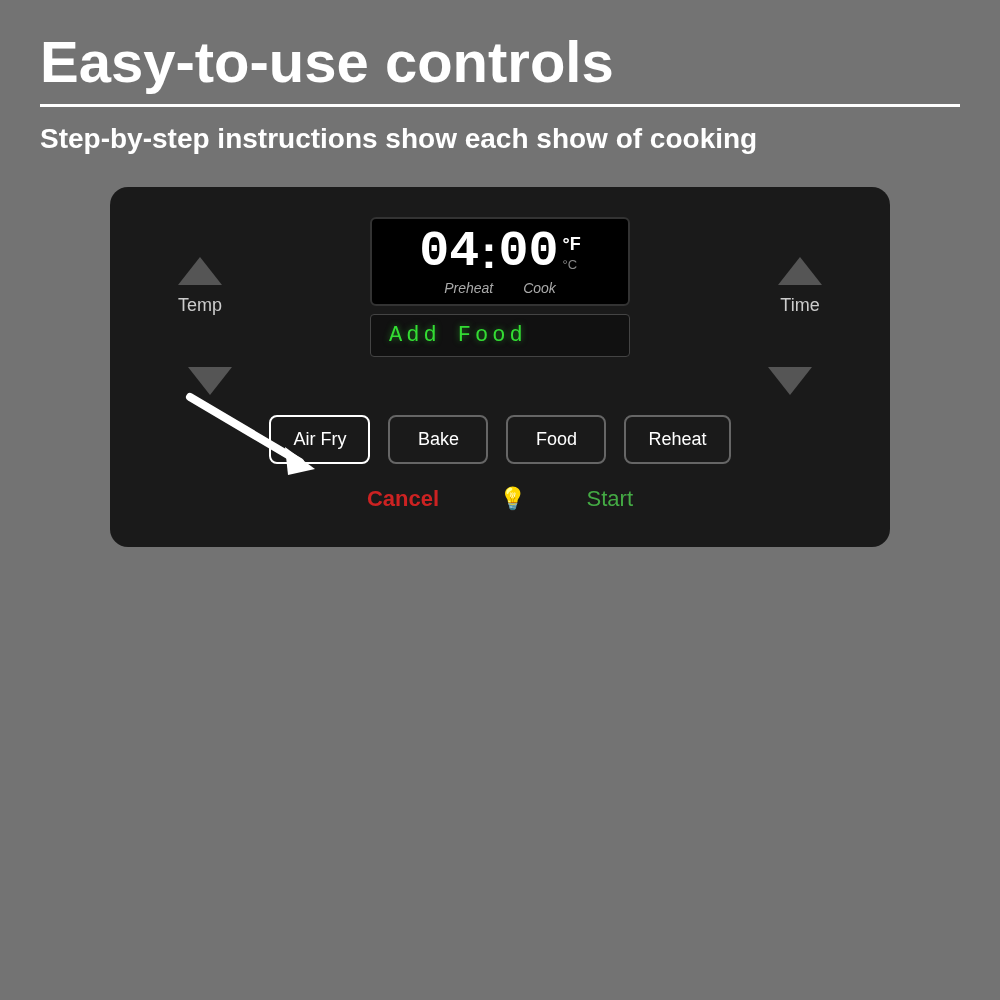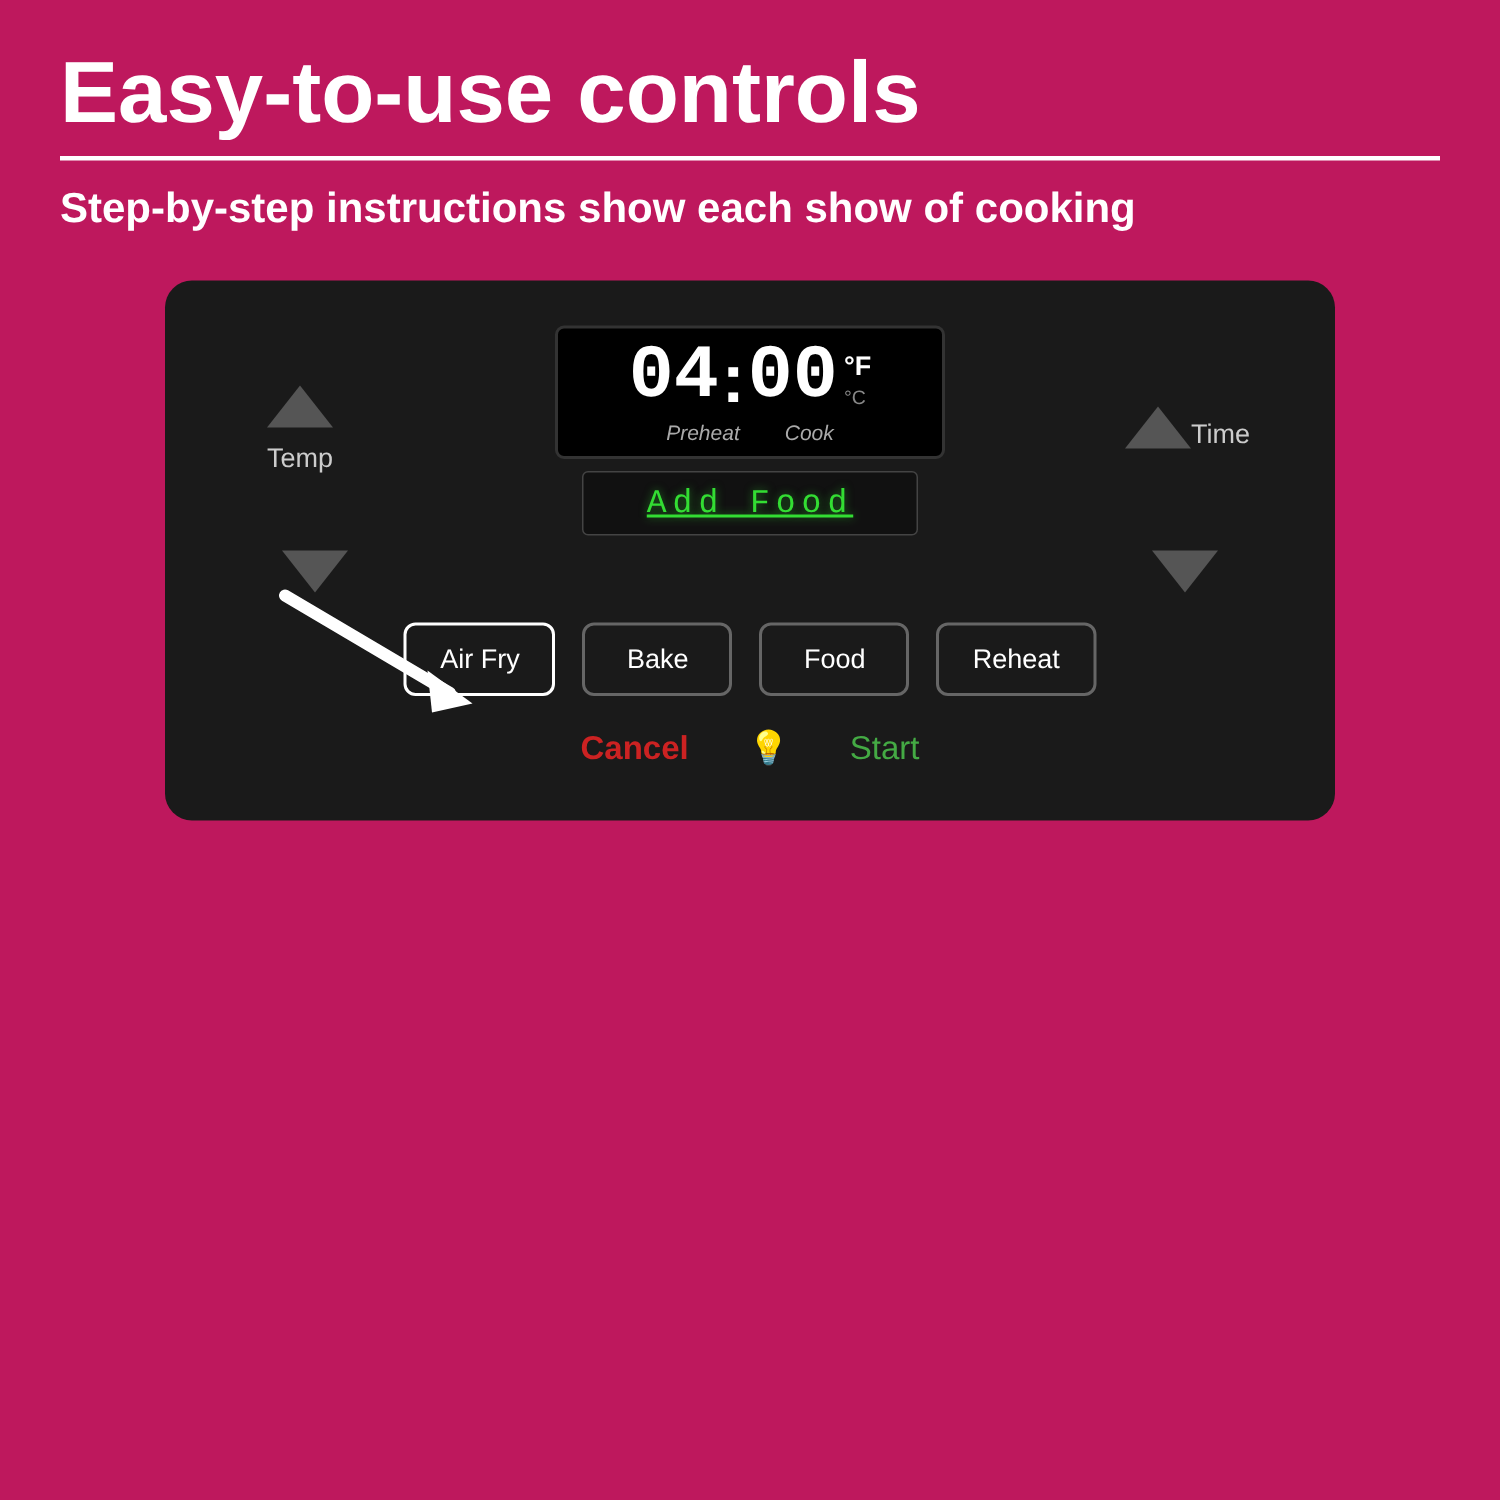--- a/index.html
+++ b/index.html
@@ -9,21 +9,21 @@
       height: 1000px;
       background-color: #cc1a1a;
       font-family: Arial, sans-serif;
       overflow: hidden;
       position: relative;
     }
 
     .page-wrapper {
       width: 1000px;
       height: 1000px;
-      background: #be185d;
+      background: #737373;
       padding: 30px 40px;
       display: flex;
       flex-direction: column;
     }
 
     .main-title {
       color: #ffffff;
       font-size: 58px;
       font-weight: 900;
       line-height: 1.1;
@@ -80,21 +80,21 @@
 
     .temp-section {
       display: flex;
       flex-direction: column;
       align-items: center;
       min-width: 100px;
     }
 
     .time-section {
       display: flex;
-      flex-direction: row;
+      flex-direction: column;
       align-items: center;
       min-width: 100px;
     }
 
     .arrow-triangle-up {
       width: 0;
       height: 0;
       border-left: 22px solid transparent;
       border-right: 22px solid transparent;
       border-bottom: 28px solid #555;
@@ -181,23 +181,21 @@
       background: #111;
       border: 1.5px solid #444;
       border-radius: 4px;
       padding: 8px 18px;
       color: #33dd33;
       font-size: 22px;
       font-family: 'Courier New', monospace;
       letter-spacing: 4px;
       margin-top: 4px;
       text-shadow: 0 0 6px rgba(50,220,50,0.5);
-      width: 224px;
-      text-align: center;
-      text-decoration: underline;
+      width: 260px;
     }
 
     .arrow-row {
       display: flex;
       align-items: center;
       justify-content: space-between;
       margin-bottom: 20px;
       padding: 0 10px;
     }
 
@@ -221,21 +219,21 @@
       text-align: center;
     }
 
     .cook-button.active {
       border-color: #ffffff;
     }
 
     .bottom-row {
       display: flex;
       justify-content: center;
-      gap: 40px;
+      gap: 60px;
     }
 
     .cancel-btn {
       color: #cc2222;
       font-size: 22px;
       font-weight: 600;
       cursor: pointer;
       background: none;
       border: none;
     }

